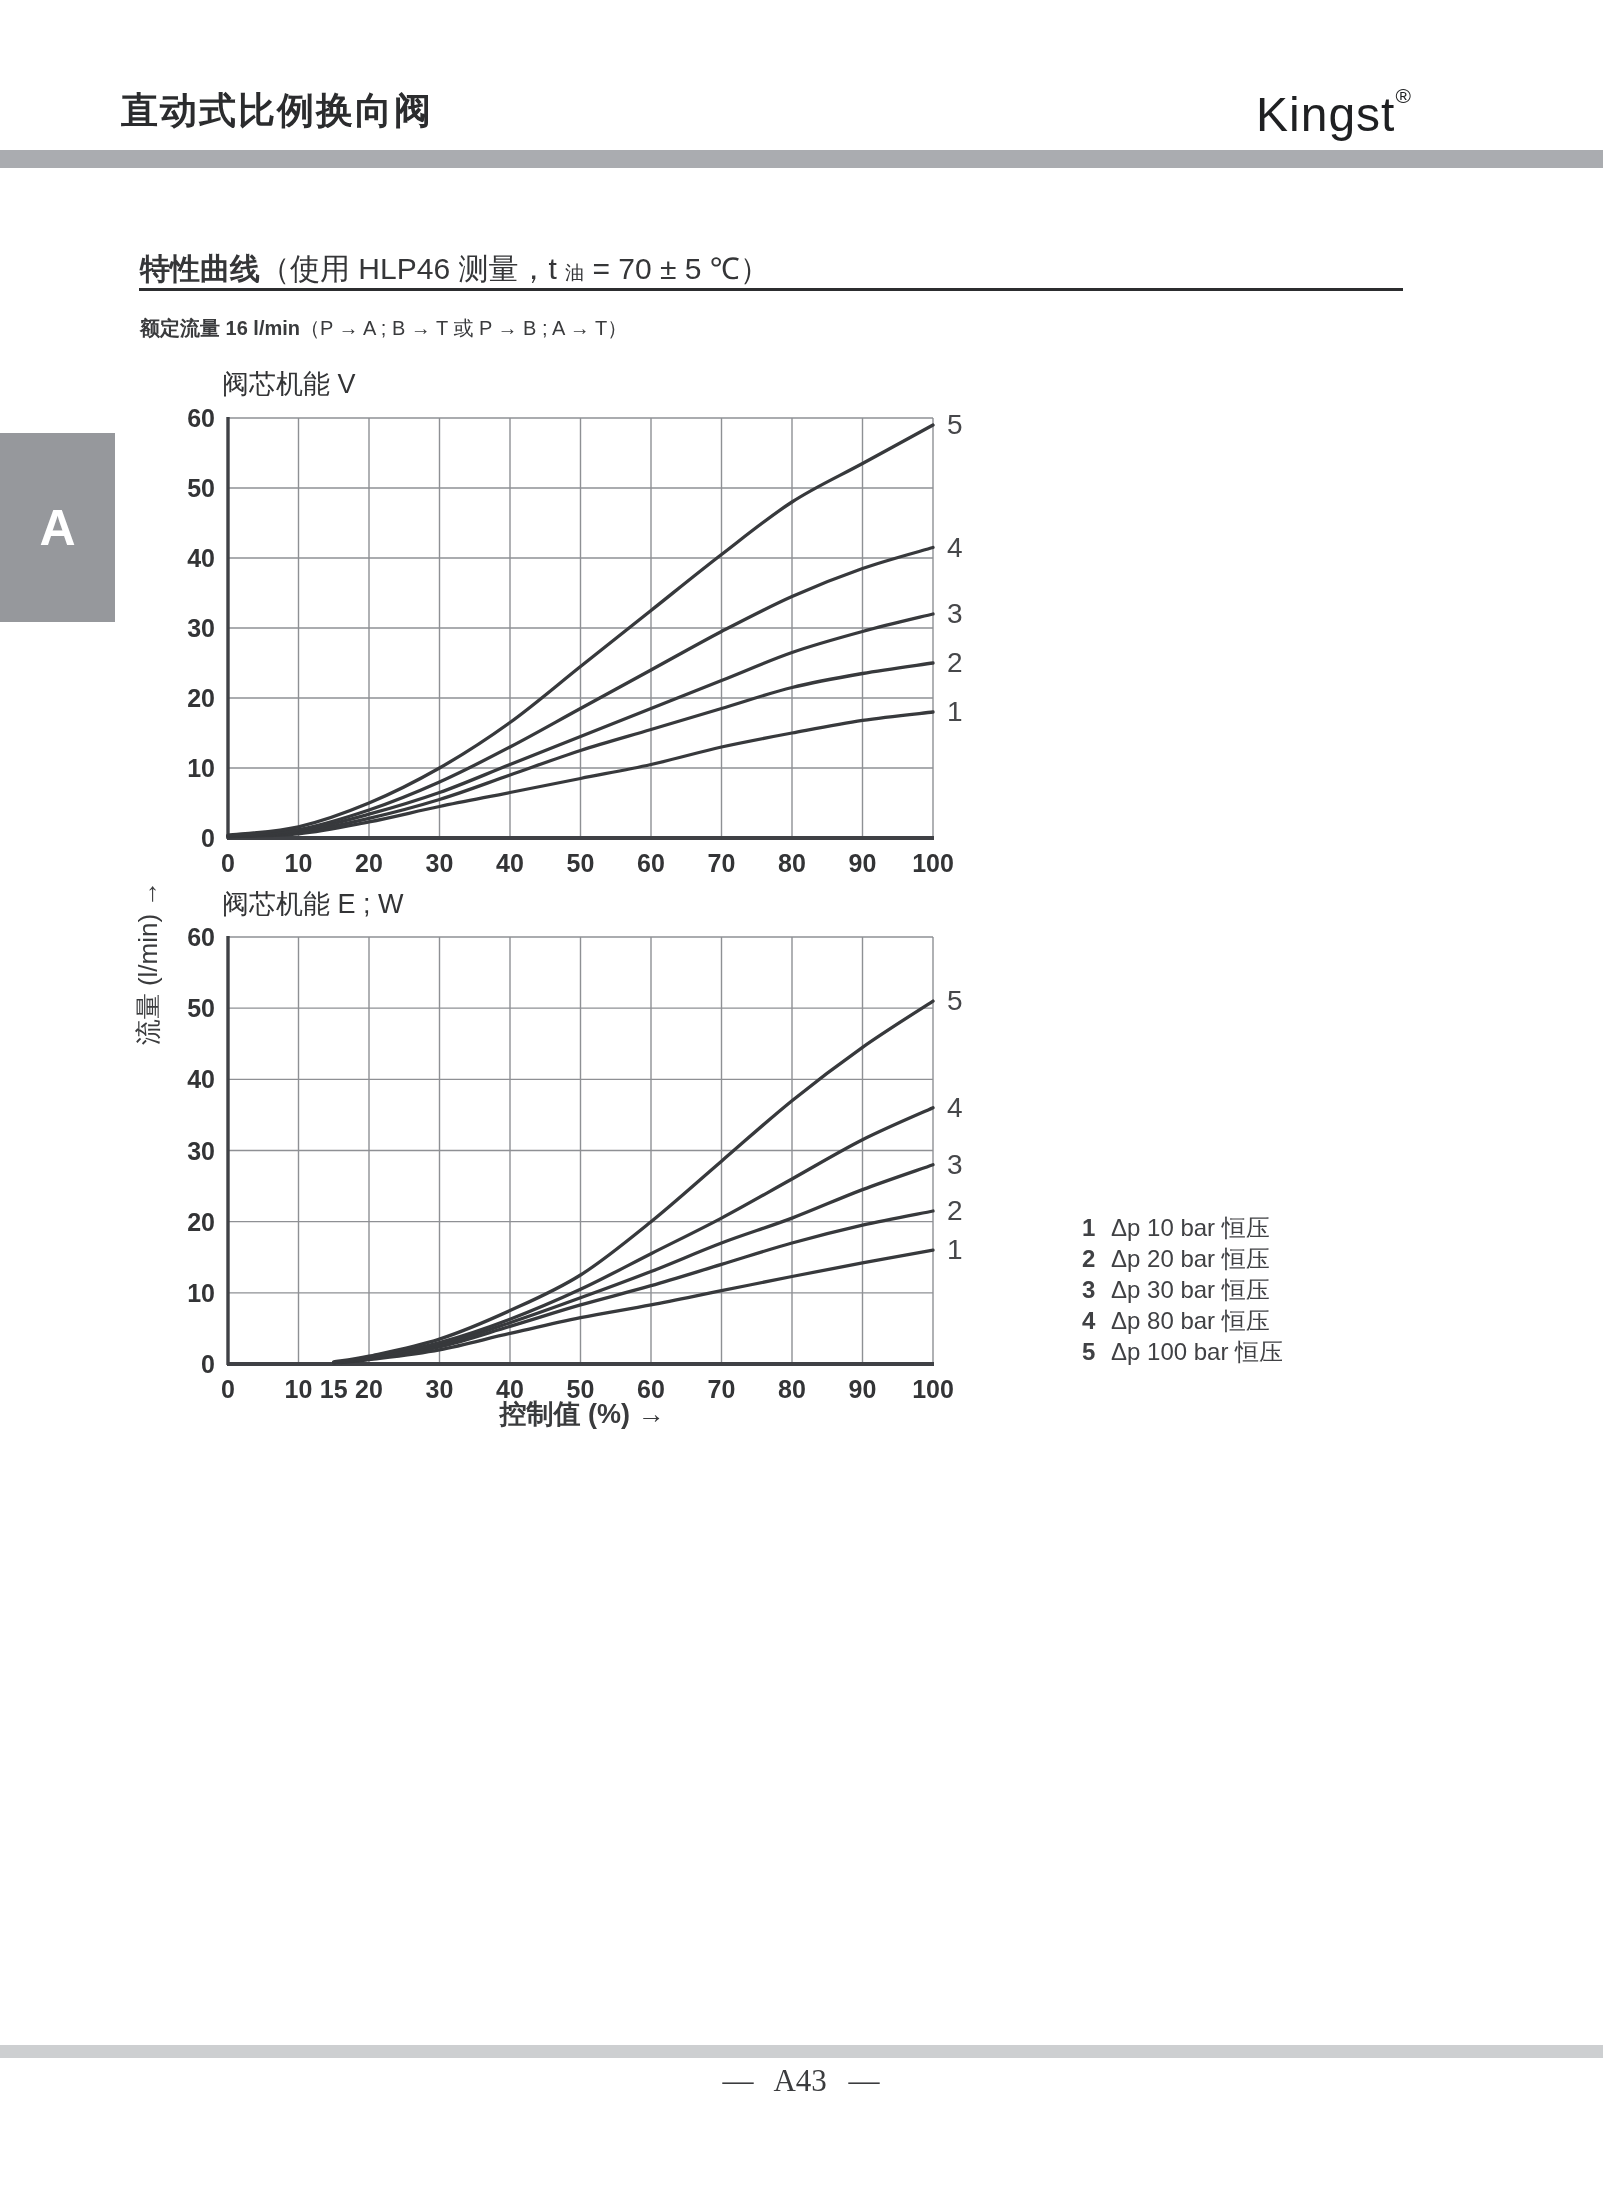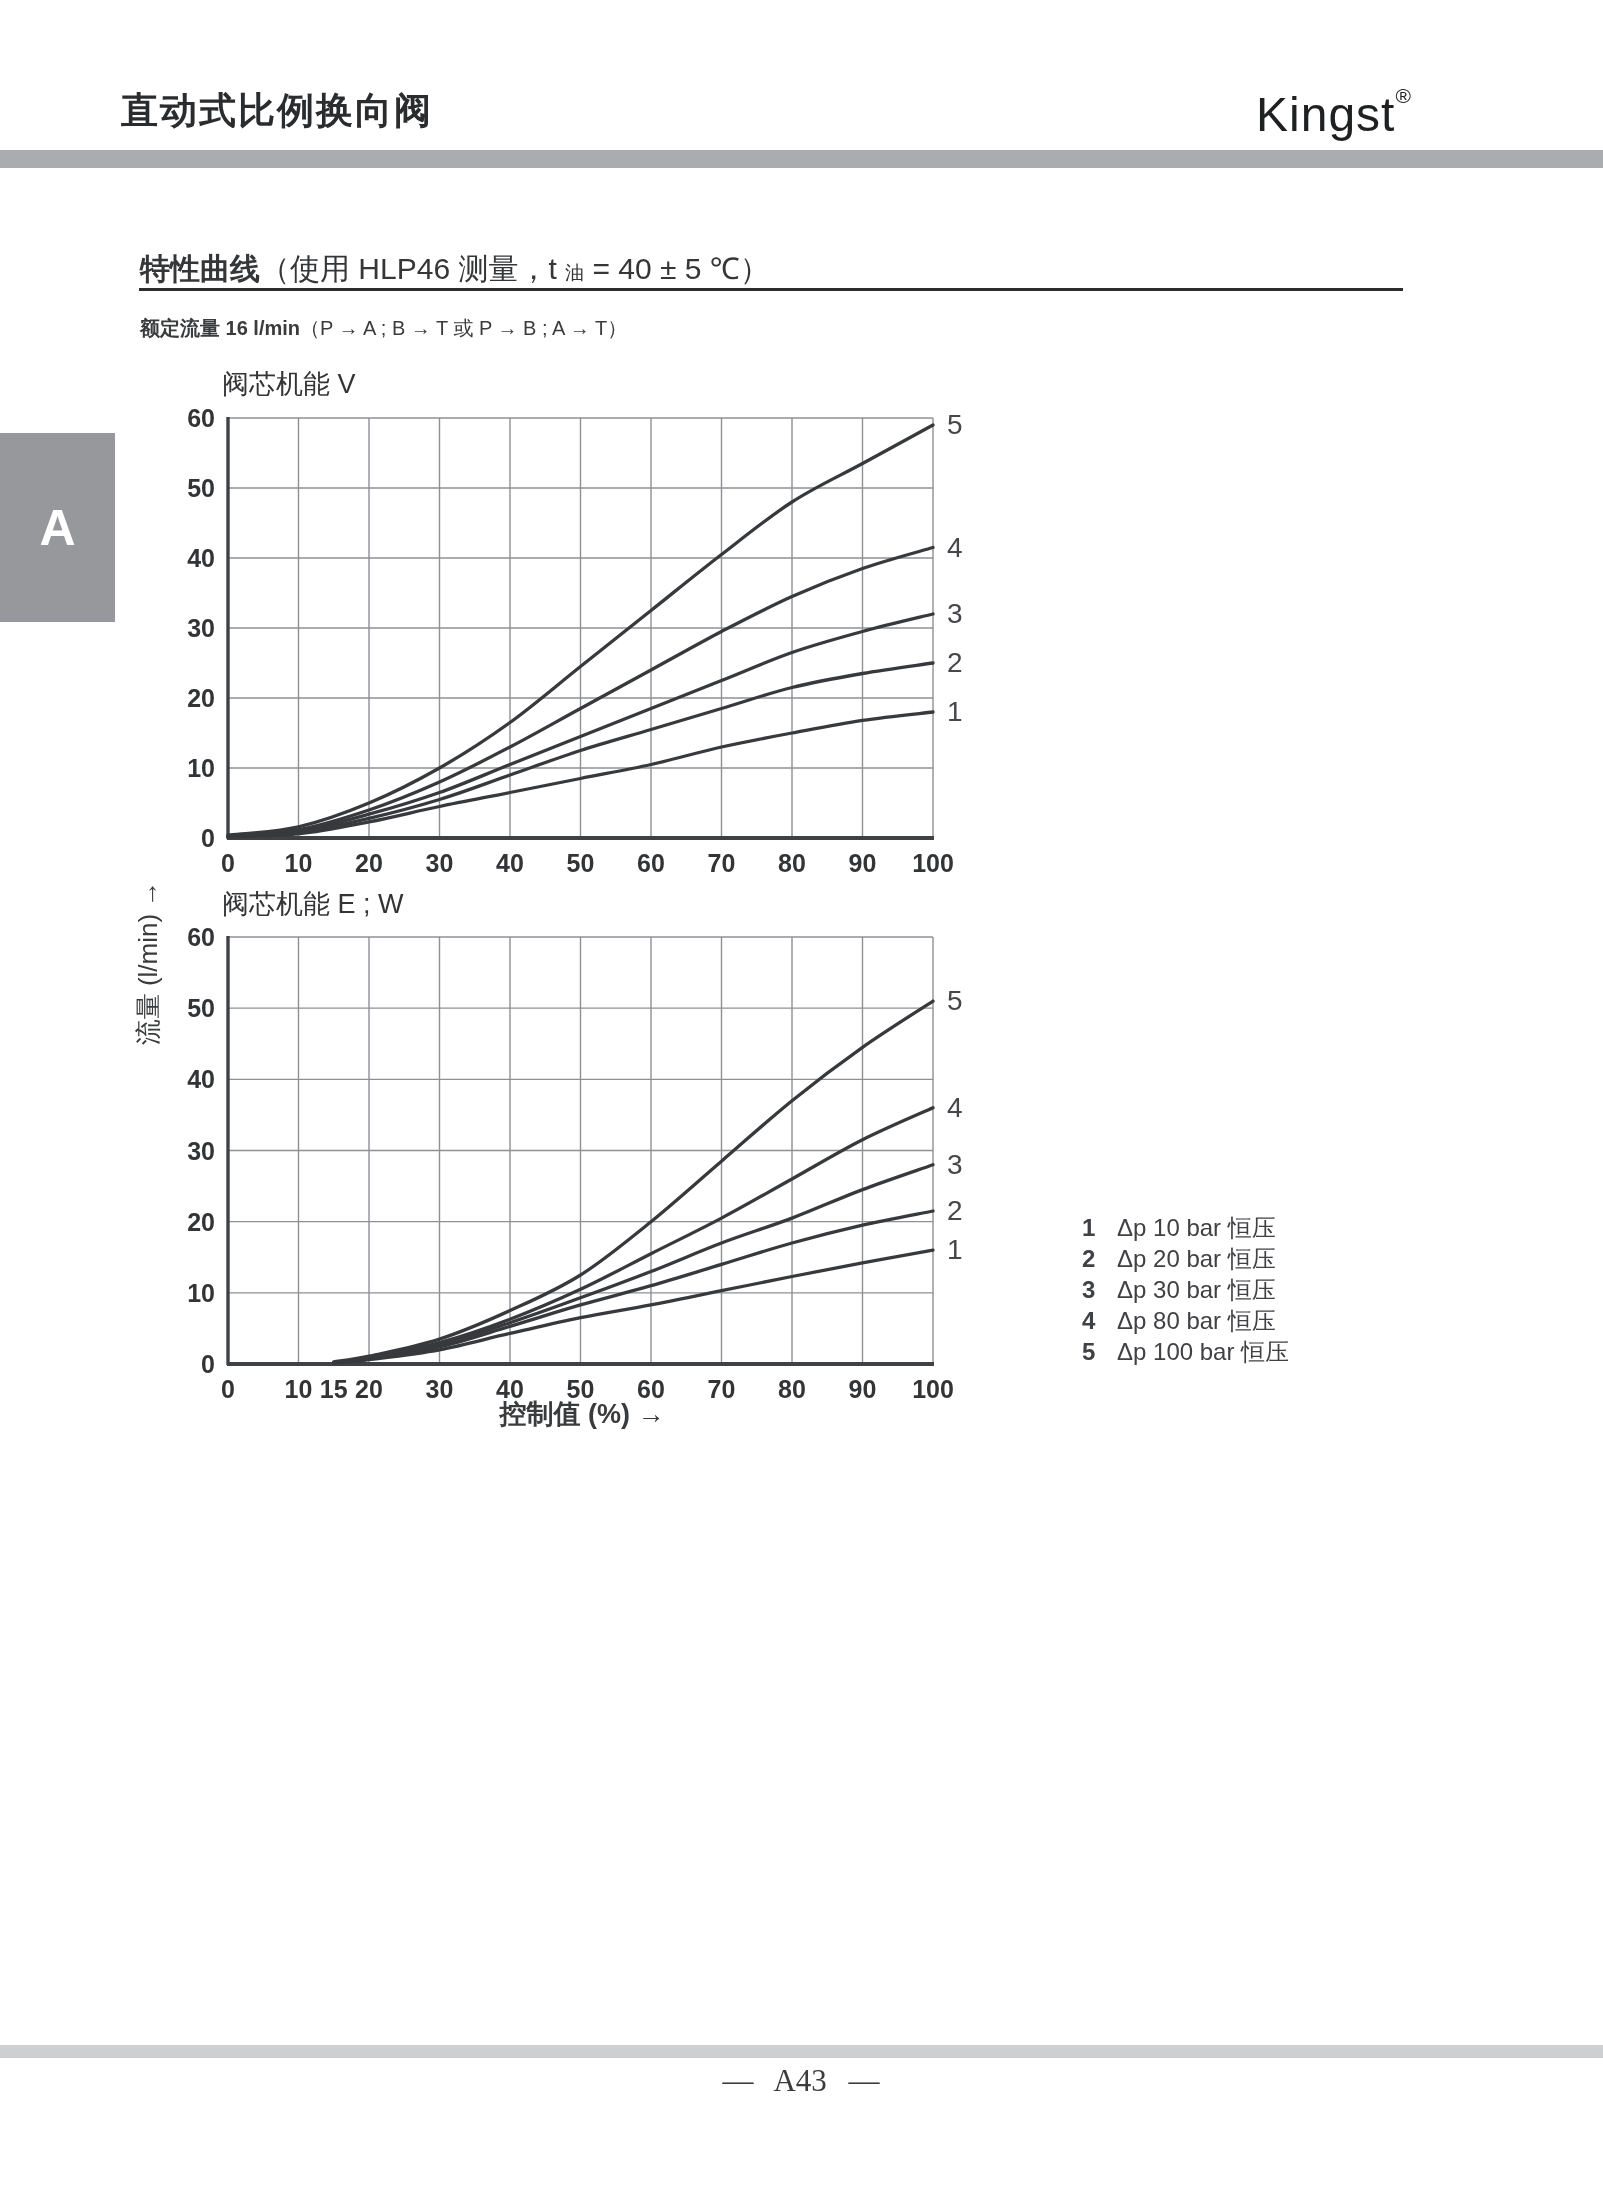--- a/index.html
+++ b/index.html
@@ -65,21 +65,21 @@
   }
   .xlabel{
     position:absolute;left:582px;top:1396px;
     transform:translateX(-50%);
     font-size:27px;color:#3a3b3d;white-space:nowrap;font-weight:bold;
   }
   
   .legend{position:absolute;left:1082px;top:1212px;}
   .legend-row{display:flex;height:31px;align-items:center;font-size:24px;color:#404144;}
   .legend-row .num{font-weight:bold;width:18px;}
-  .legend-row .lbl{margin-left:17px;white-space:nowrap;}
+  .legend-row .lbl{margin-left:11px;white-space:nowrap;}
   
   .bottom-bar{
     position:absolute;left:0;top:2045px;width:1603px;height:13px;
     background:#cdcfd1;
   }
   .page-num{
     position:absolute;left:801px;top:2063px;transform:translateX(-50%);
     font-family:Liberation Serif, serif;
     font-size:31px;color:#3b3c3e;word-spacing:14px;white-space:nowrap;
   }
@@ -89,21 +89,21 @@
 <body>
 
 <div class="page">
 
   <div class="hdr-title">直动式比例换向阀</div>
   <div class="brand"><span>Kingst</span><sup>®</sup></div>
   <div class="top-bar"></div>
 
   <div class="side-tab">A</div>
 
-  <div class="sec-title"><span class="b">特性曲线</span><span>（使用 HLP46 测量，t </span><span class="sub">油</span><span> = 40 ± 5 ℃）</span></div>
+  <div class="sec-title"><span class="b">特性曲线</span><span>（使用 HLP46 测量，t </span><span class="sub">油</span><span> = 70 ± 5 ℃）</span></div>
   <div class="sec-rule"></div>
   <div class="sec-sub"><span class="b">额定流量 16 l/min</span><span>（P → A ; B → T 或 P → B ; A → T）</span></div>
 
   <div class="chart-title" id="chart1-title">阀芯机能 V</div>
   <svg id="chart1" class="chart-svg" width="1000" height="490">
       <line x1="68" y1="18" x2="68" y2="438" stroke="#8e9094" stroke-width="1.4"></line>
       <line x1="138.5" y1="18" x2="138.5" y2="438" stroke="#8e9094" stroke-width="1.4"></line>
       <line x1="209" y1="18" x2="209" y2="438" stroke="#8e9094" stroke-width="1.4"></line>
       <line x1="279.5" y1="18" x2="279.5" y2="438" stroke="#8e9094" stroke-width="1.4"></line>
       <line x1="350" y1="18" x2="350" y2="438" stroke="#8e9094" stroke-width="1.4"></line>

